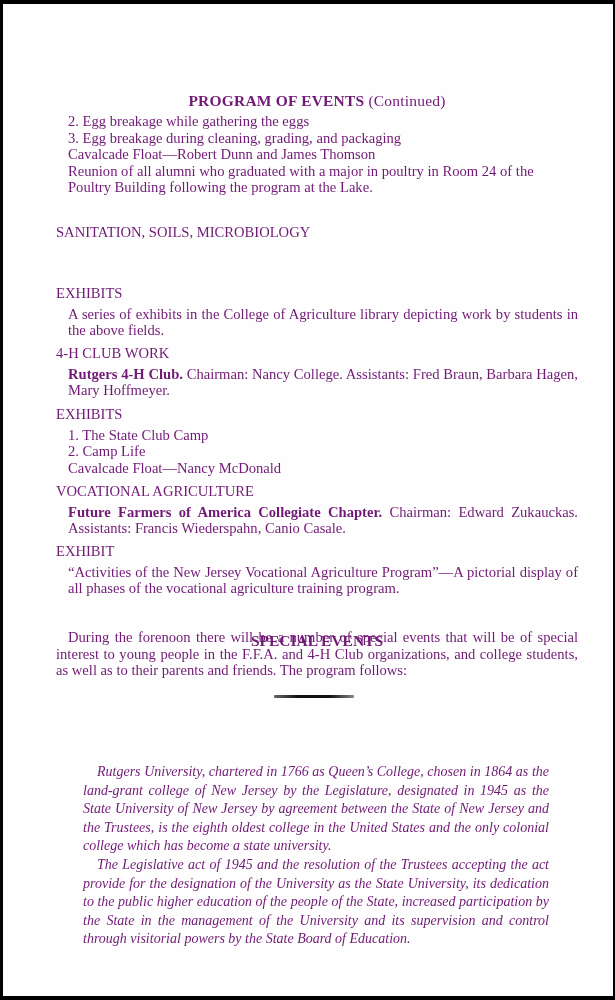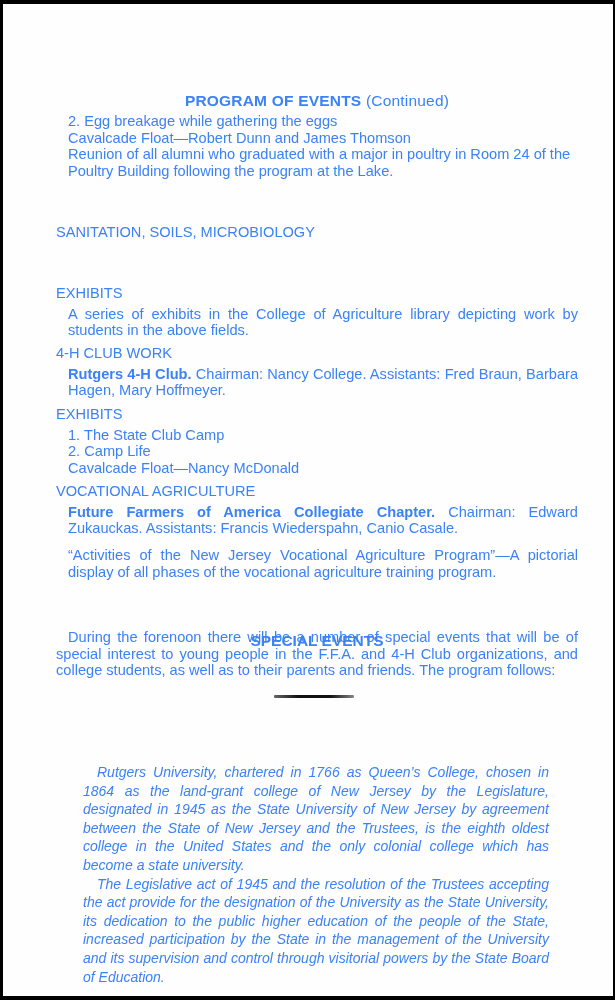--- a/index.html
+++ b/index.html
@@ -6,22 +6,22 @@
     body {
       width: 615px; height: 1000px;
       background: #000;
       position: relative;
       overflow: hidden;
     }
     .page {
       position: absolute;
       left: 3px; top: 4px; right: 2px; bottom: 4px;
       background: #fefefe;
-      font-family: Liberation Sans, sans-serif;
-      color: #3b82f6;
+      font-family: Liberation Serif, serif;
+      color: #701a75;
     }
     .content {
       position: absolute;
       left: 53px; width: 522px; top: 0;
       font-size: 14.6px;
       line-height: 16.6px;
     }
     .title {
       position: absolute; left: 0; right: 0; top: 89px;
       text-align: center;
@@ -64,20 +64,21 @@
 <div class="page">
   <div class="content">
 
     <div class="title">
       <span class="bold">PROGRAM OF EVENTS</span>
       <span>(Continued)</span>
     </div>
 
     <div class="block" style="top:109px;">
       <div class="indent line">2. Egg breakage while gathering the eggs</div>
+      <div class="indent line">3. Egg breakage during cleaning, grading, and packaging</div>
       <div class="indent line">Cavalcade Float—Robert Dunn and James Thomson</div>
       <div class="indent line">Reunion of all alumni who graduated with a major in poultry in Room 24 of the</div>
       <div class="indent line">Poultry Building following the program at the Lake.</div>
     </div>
 
     <div class="block" style="top:220px;">
       <div class="heading">SANITATION, SOILS, MICROBIOLOGY</div>
     </div>
 
     <div class="block" style="top:281px;">
@@ -100,20 +101,21 @@
     </div>
 
     <div class="block" style="top:479px;">
       <div class="heading">VOCATIONAL AGRICULTURE</div>
       <div class="indent" style="margin-top:4px;">
         <span class="bold">Future Farmers of America Collegiate Chapter.</span><span> Chairman: Edward Zukauckas. Assistants: Francis Wiederspahn, Canio Casale.</span>
       </div>
     </div>
 
     <div class="block" style="top:539px;">
+      <div class="heading">EXHIBIT</div>
       <div class="indent" style="margin-top:4px;">“Activities of the New Jersey Vocational Agriculture Program”—A pictorial display of all phases of the vocational agriculture training program.</div>
     </div>
 
     <div class="section-title">SPECIAL EVENTS</div>
     <div class="special-intro">During the forenoon there will be a number of special events that will be of special interest to young people in the F.F.A. and 4-H Club organizations, and college students, as well as to their parents and friends. The program follows:</div>
   </div>
 
   <div class="rule"></div>
 
   <div class="italic-block">

